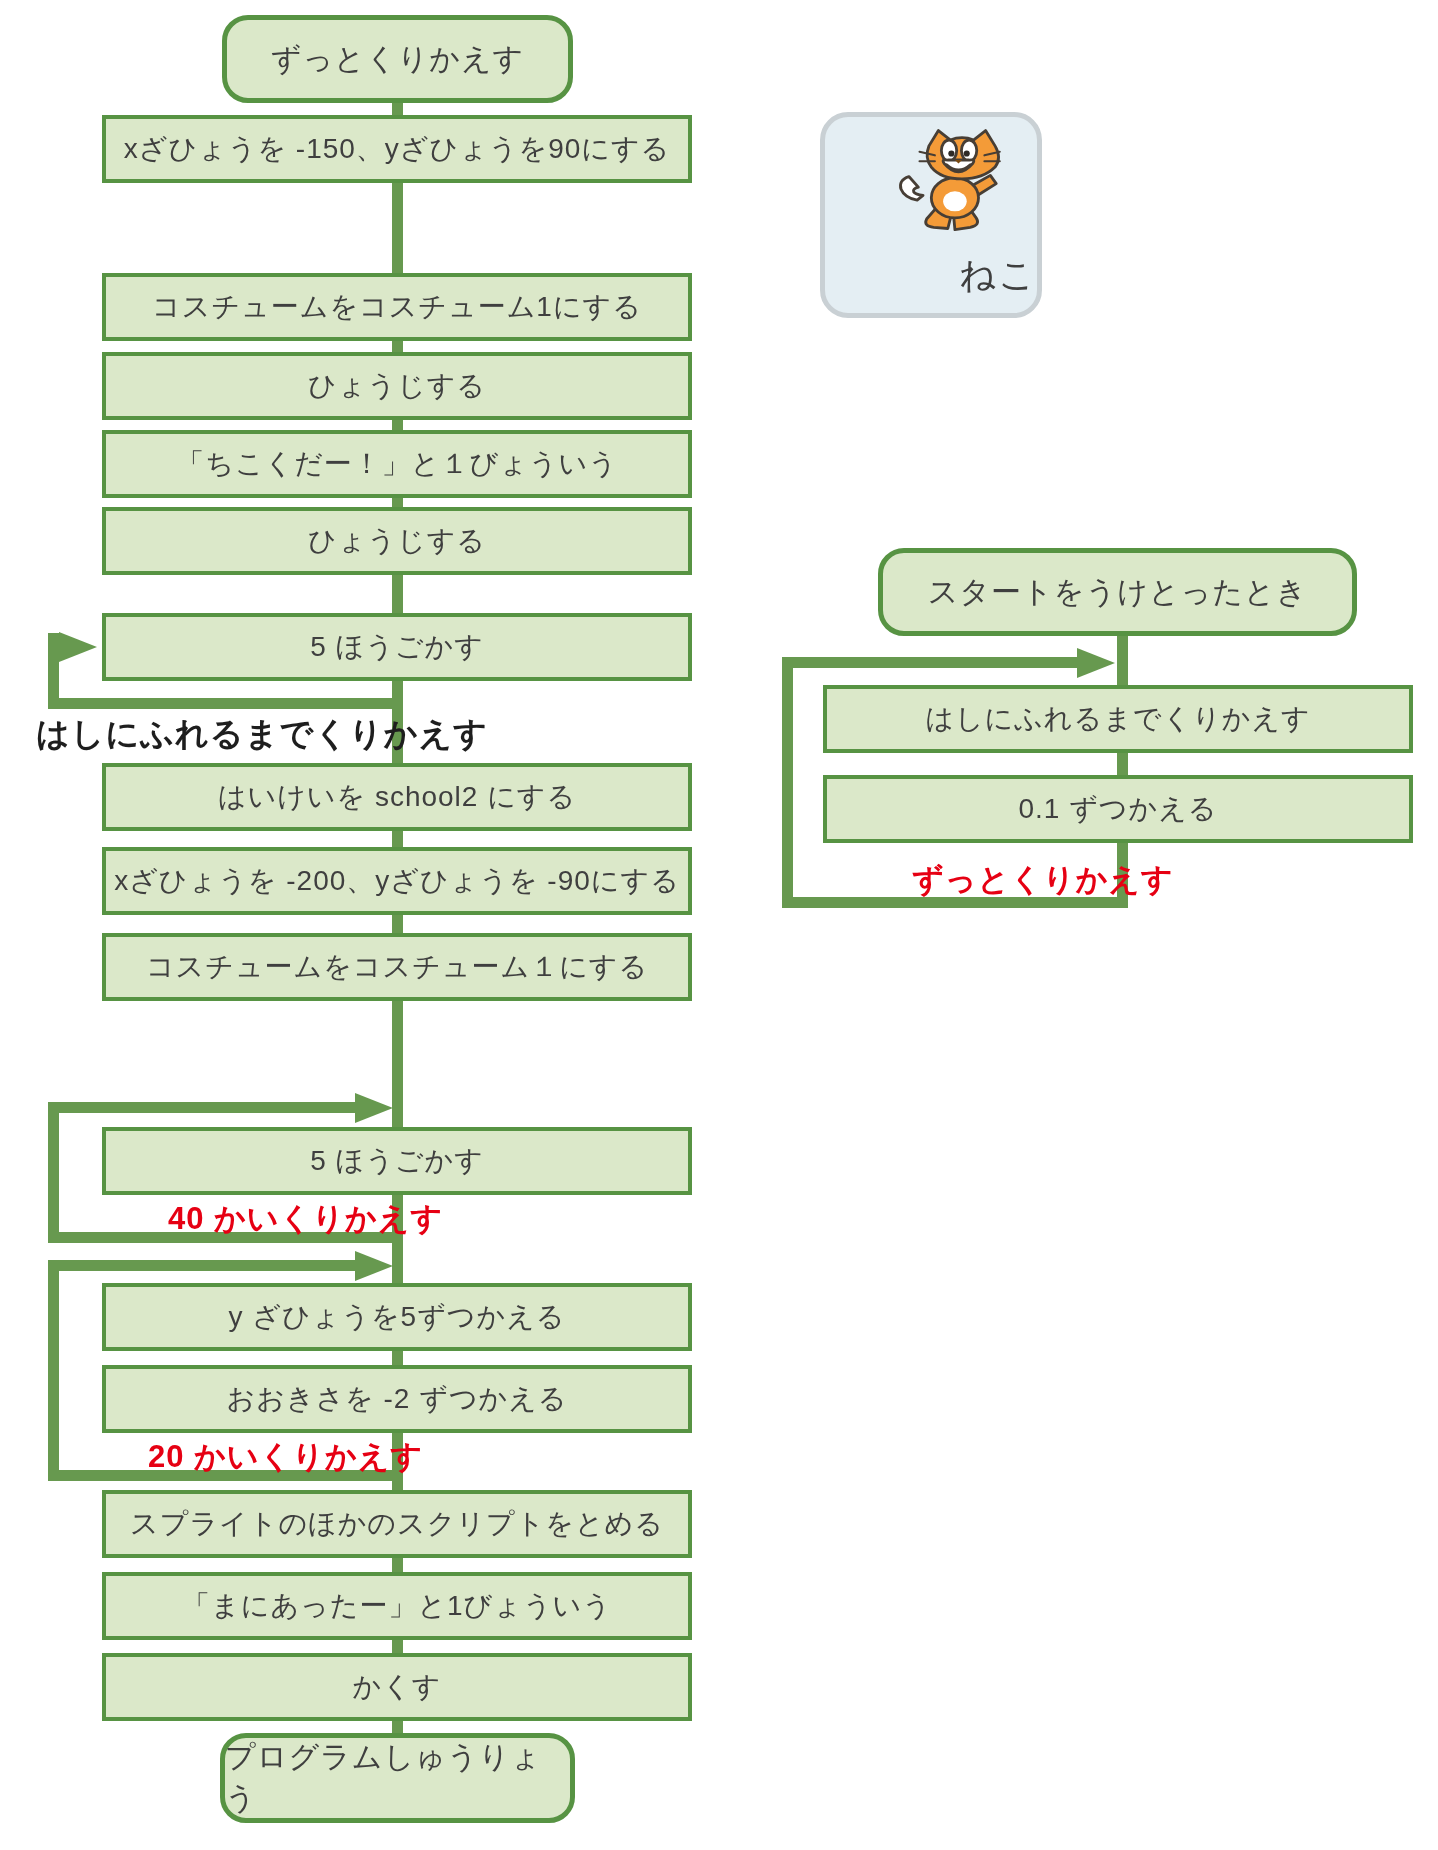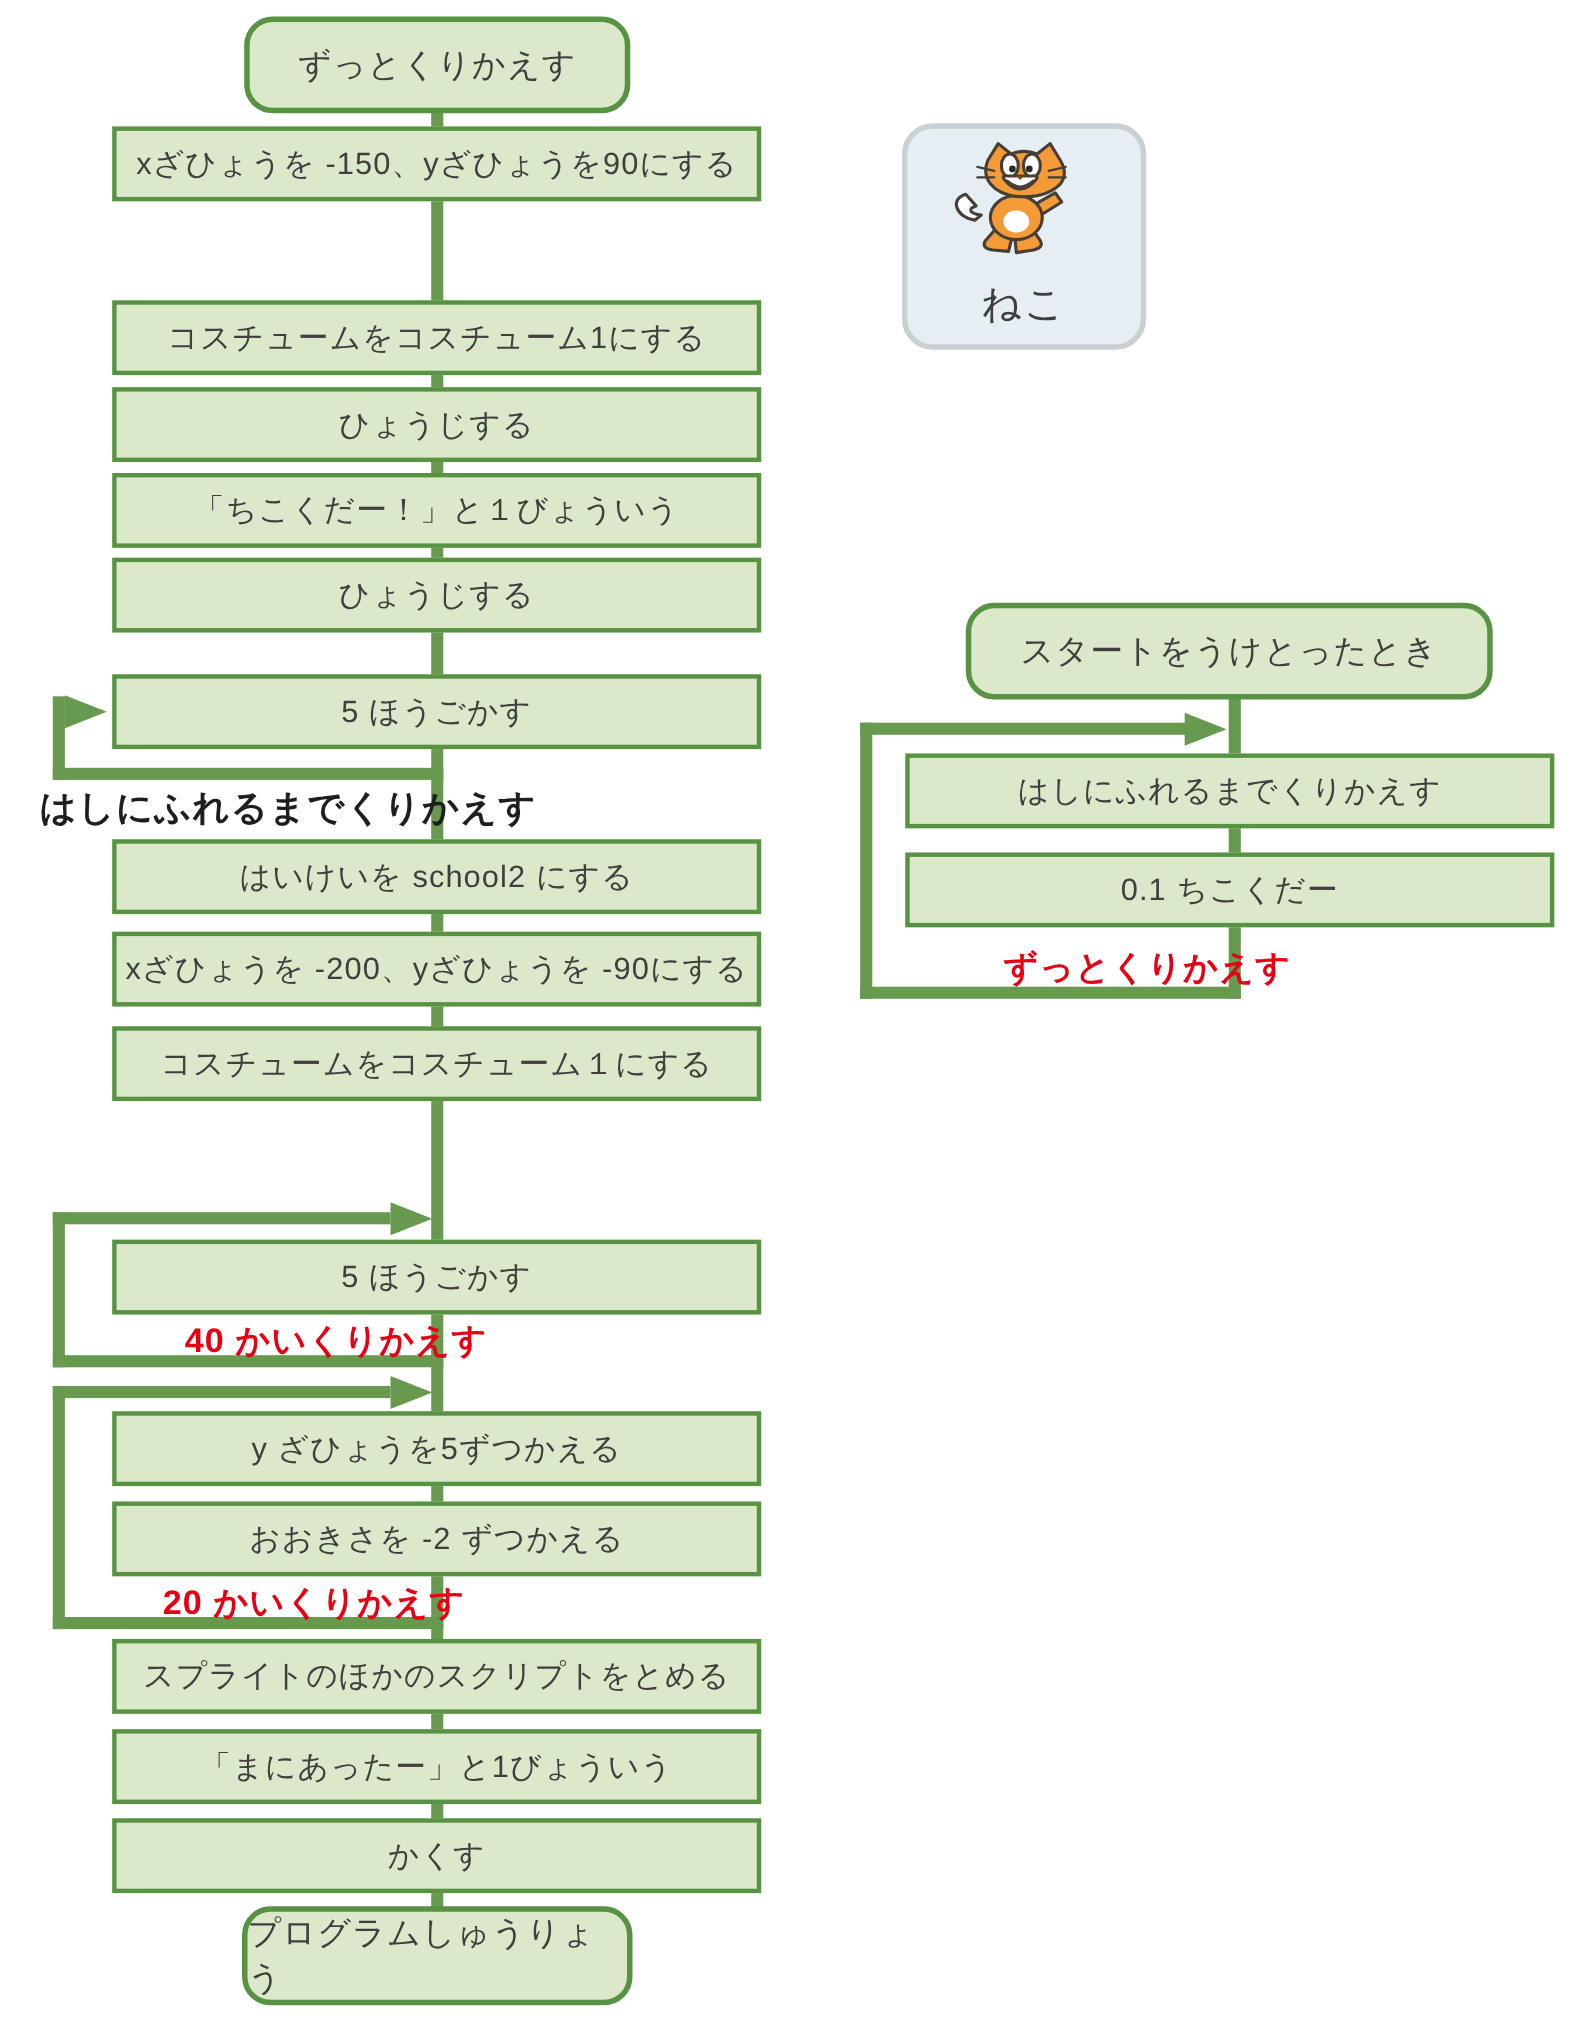--- a/index.html
+++ b/index.html
@@ -33,21 +33,21 @@
   }
   .cap-red {
     position:absolute; font-weight:bold; font-size:31px; color:#e60013;
     letter-spacing:1px; z-index:4; white-space:nowrap;
   }
   
   .card {
     position:absolute; left:820px; top:112px; width:222px; height:206px;
     background:#e4eef3; border:5px solid #c9d0d4; border-radius:28px;
     box-sizing:border-box; display:flex; flex-direction:column;
-    align-items:center; justify-content:flex-start; z-index:2;
+    align-items:flex-end; justify-content:flex-start; z-index:2;
   }
   .card-icon { margin-top:10px; }
   .card-label { font-size:36px; color:#3f3f3f; margin-top:2px; letter-spacing:2px; }
 </style>
 </head>
 <body>
 
 <div class="canvas">
 
   <div class="vline" style="left:392px;top:95px;width:11px;height:1645px"></div>
@@ -126,15 +126,15 @@
   <div class="vline" style="left:1117px;top:632px;width:11px;height:276px"></div>
 
   <div class="hline" style="left:782px;top:657px;width:300px;height:11px"></div>
   <div class="head-right" style="left:1077px;top:648px"></div>
   <div class="vline" style="left:782px;top:657px;width:11px;height:251px"></div>
   <div class="hline" style="left:782px;top:897px;width:346px;height:11px"></div>
   <div class="cap-red" style="left:912px;top:859px">ずっとくりかえす</div>
 
   <div class="rnode" style="left:878px;top:548px;width:479px;height:88px">スタートをうけとったとき</div>
   <div class="pbox" style="left:823px;top:685px">はしにふれるまでくりかえす</div>
-  <div class="pbox" style="left:823px;top:775px">0.1 ちこくだー</div>
+  <div class="pbox" style="left:823px;top:775px">0.1 ずつかえる</div>
 
 </div>
 
 </body></html>

